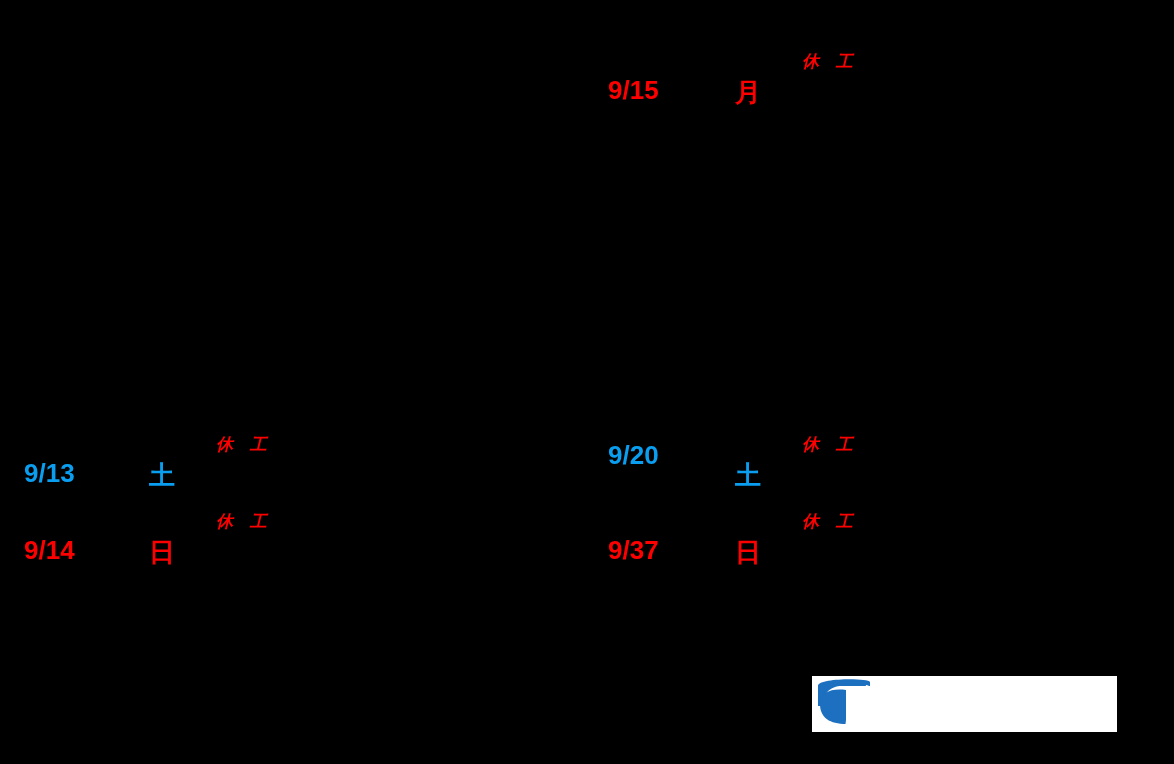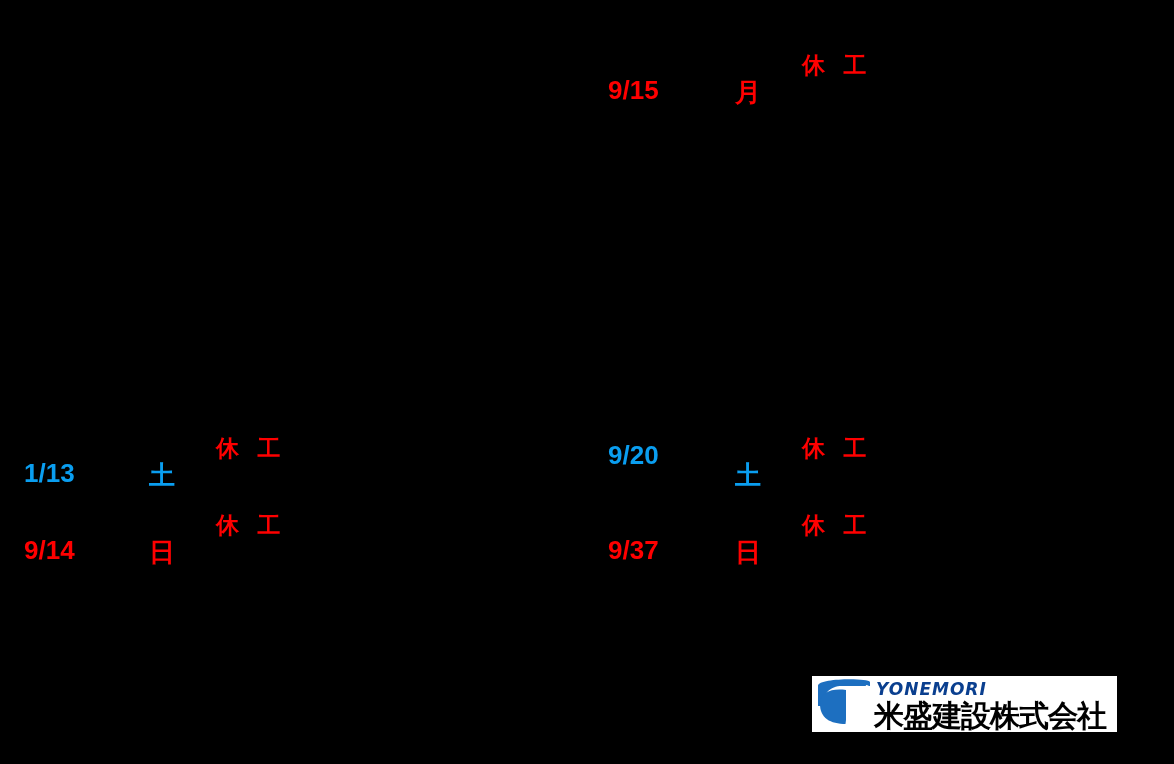--- a/index.html
+++ b/index.html
@@ -33,24 +33,25 @@
     white-space: nowrap;
   }
   .dow {
     position: absolute;
     font-size: 26px;
     font-weight: bold;
     white-space: nowrap;
   }
   .note {
     position: absolute;
-    font-size: 23px;
+    font-size: 17px;
     font-weight: bold;
     letter-spacing: 6px;
     white-space: nowrap;
+    font-style: italic;
   }
   .c-sat  { color: #0a9ef0; }
   .c-sun  { color: #ff0000; }
   .c-mon  { color: #ff0000; }
   .c-note { color: #ff0000; }
 
   
   .logo {
     position: absolute;
     left: 812px;
@@ -102,21 +103,21 @@
 
 <div class="stage">
 
   <div class="entry">
     <span class="date c-mon" style="left:608px; top:75px;">9/15</span>
     <span class="dow c-mon" style="left:735px; top:75px;">月</span>
     <span class="note c-note" style="left:802px; top:50px;">休 工</span>
   </div>
 
   <div class="entry">
-    <span class="date c-sat" style="left:24px; top:458px;">1/13</span>
+    <span class="date c-sat" style="left:24px; top:458px;">9/13</span>
     <span class="dow c-sat" style="left:149px; top:458px;">土</span>
     <span class="note c-note" style="left:216px; top:433px;">休 工</span>
   </div>
 
   <div class="entry">
     <span class="date c-sun" style="left:24px; top:535px;">9/14</span>
     <span class="dow c-sun" style="left:149px; top:535px;">日</span>
     <span class="note c-note" style="left:216px; top:510px;">休 工</span>
   </div>
 
@@ -140,19 +141,15 @@
         <path d="M8 28 C8 16, 20 12, 34 14 L34 48 C18 48, 8 42, 8 28 Z" fill="#1d6fc0"></path>
         <g fill="#ffffff">
           <rect x="36" y="12" width="2.6" height="38" transform="rotate(8 37 30)"></rect>
           <rect x="41" y="11" width="2.6" height="38" transform="rotate(8 42 30)"></rect>
           <rect x="46" y="10" width="2.6" height="38" transform="rotate(8 47 30)"></rect>
           <rect x="51" y="9" width="2.6" height="38" transform="rotate(8 52 30)"></rect>
         </g>
         <path d="M34 12 L60 8 L60 50 L34 50 Z" fill="none"></path>
       </svg>
     </div>
-    <div class="logo-text">
-      <span class="logo-brand">YONEMORI</span>
-      <span class="logo-jp">米盛建設株式会社</span>
-    </div>
   </div>
 
 </div>
 
 </body></html>

